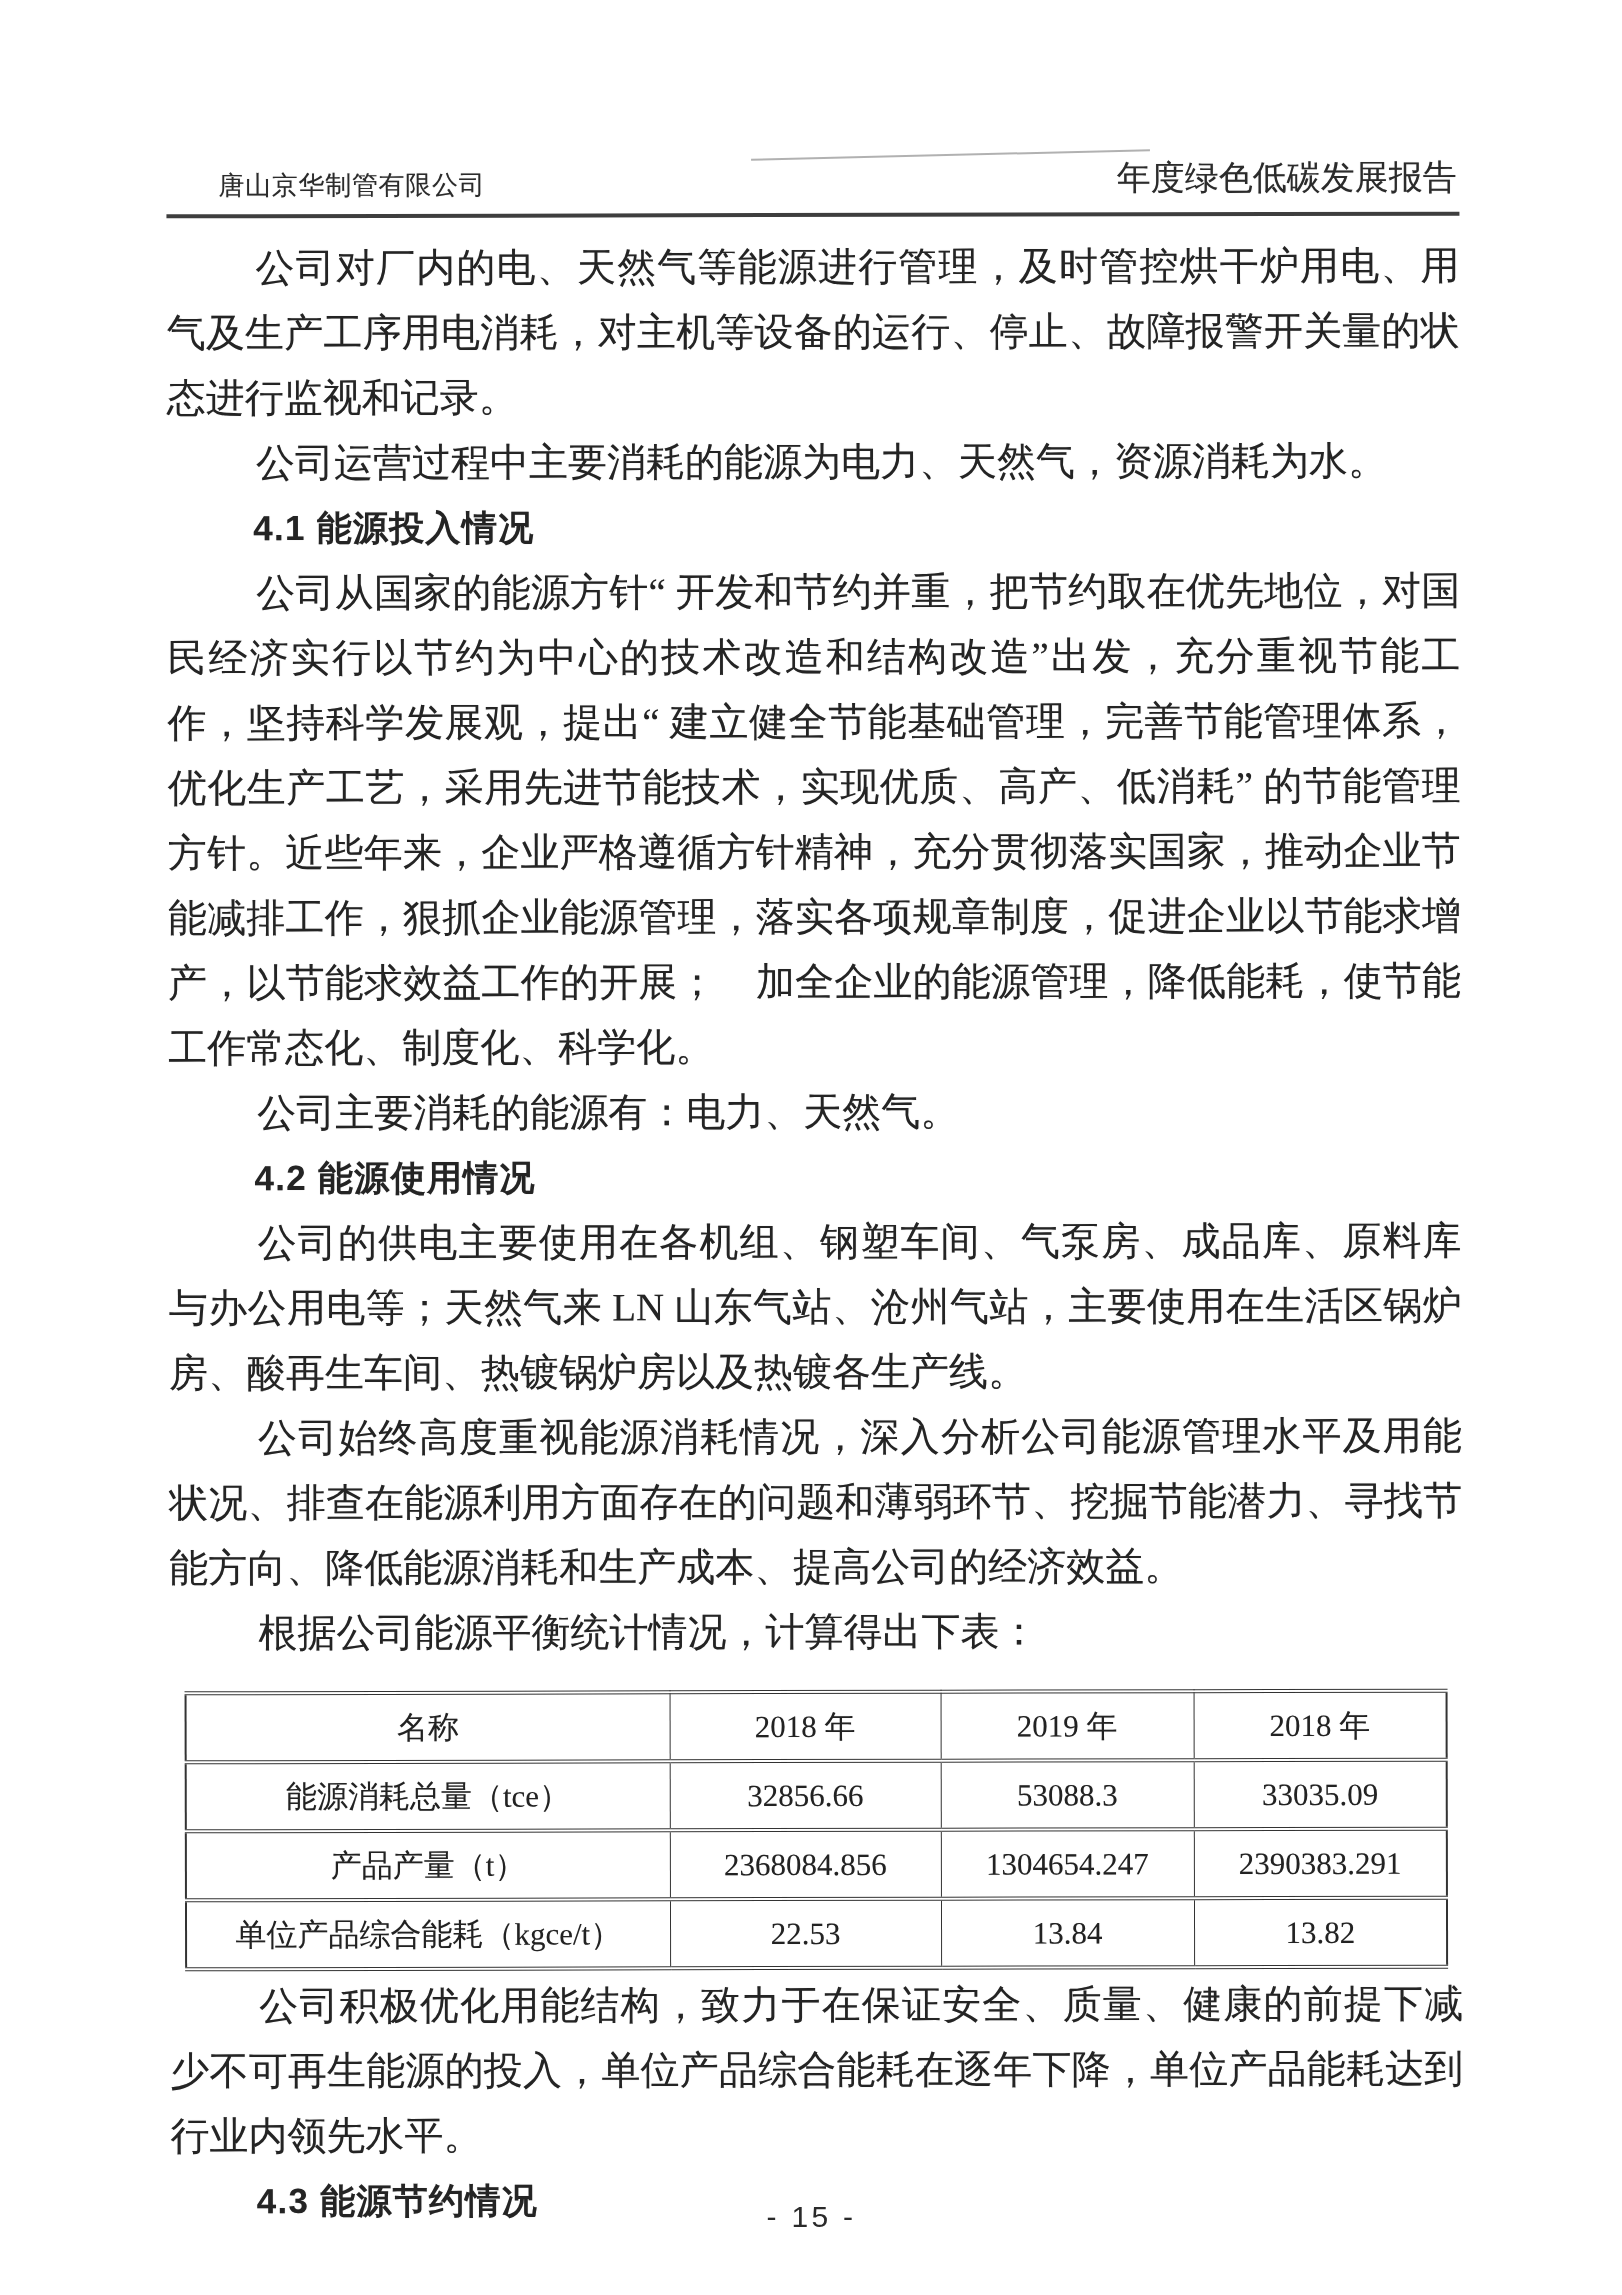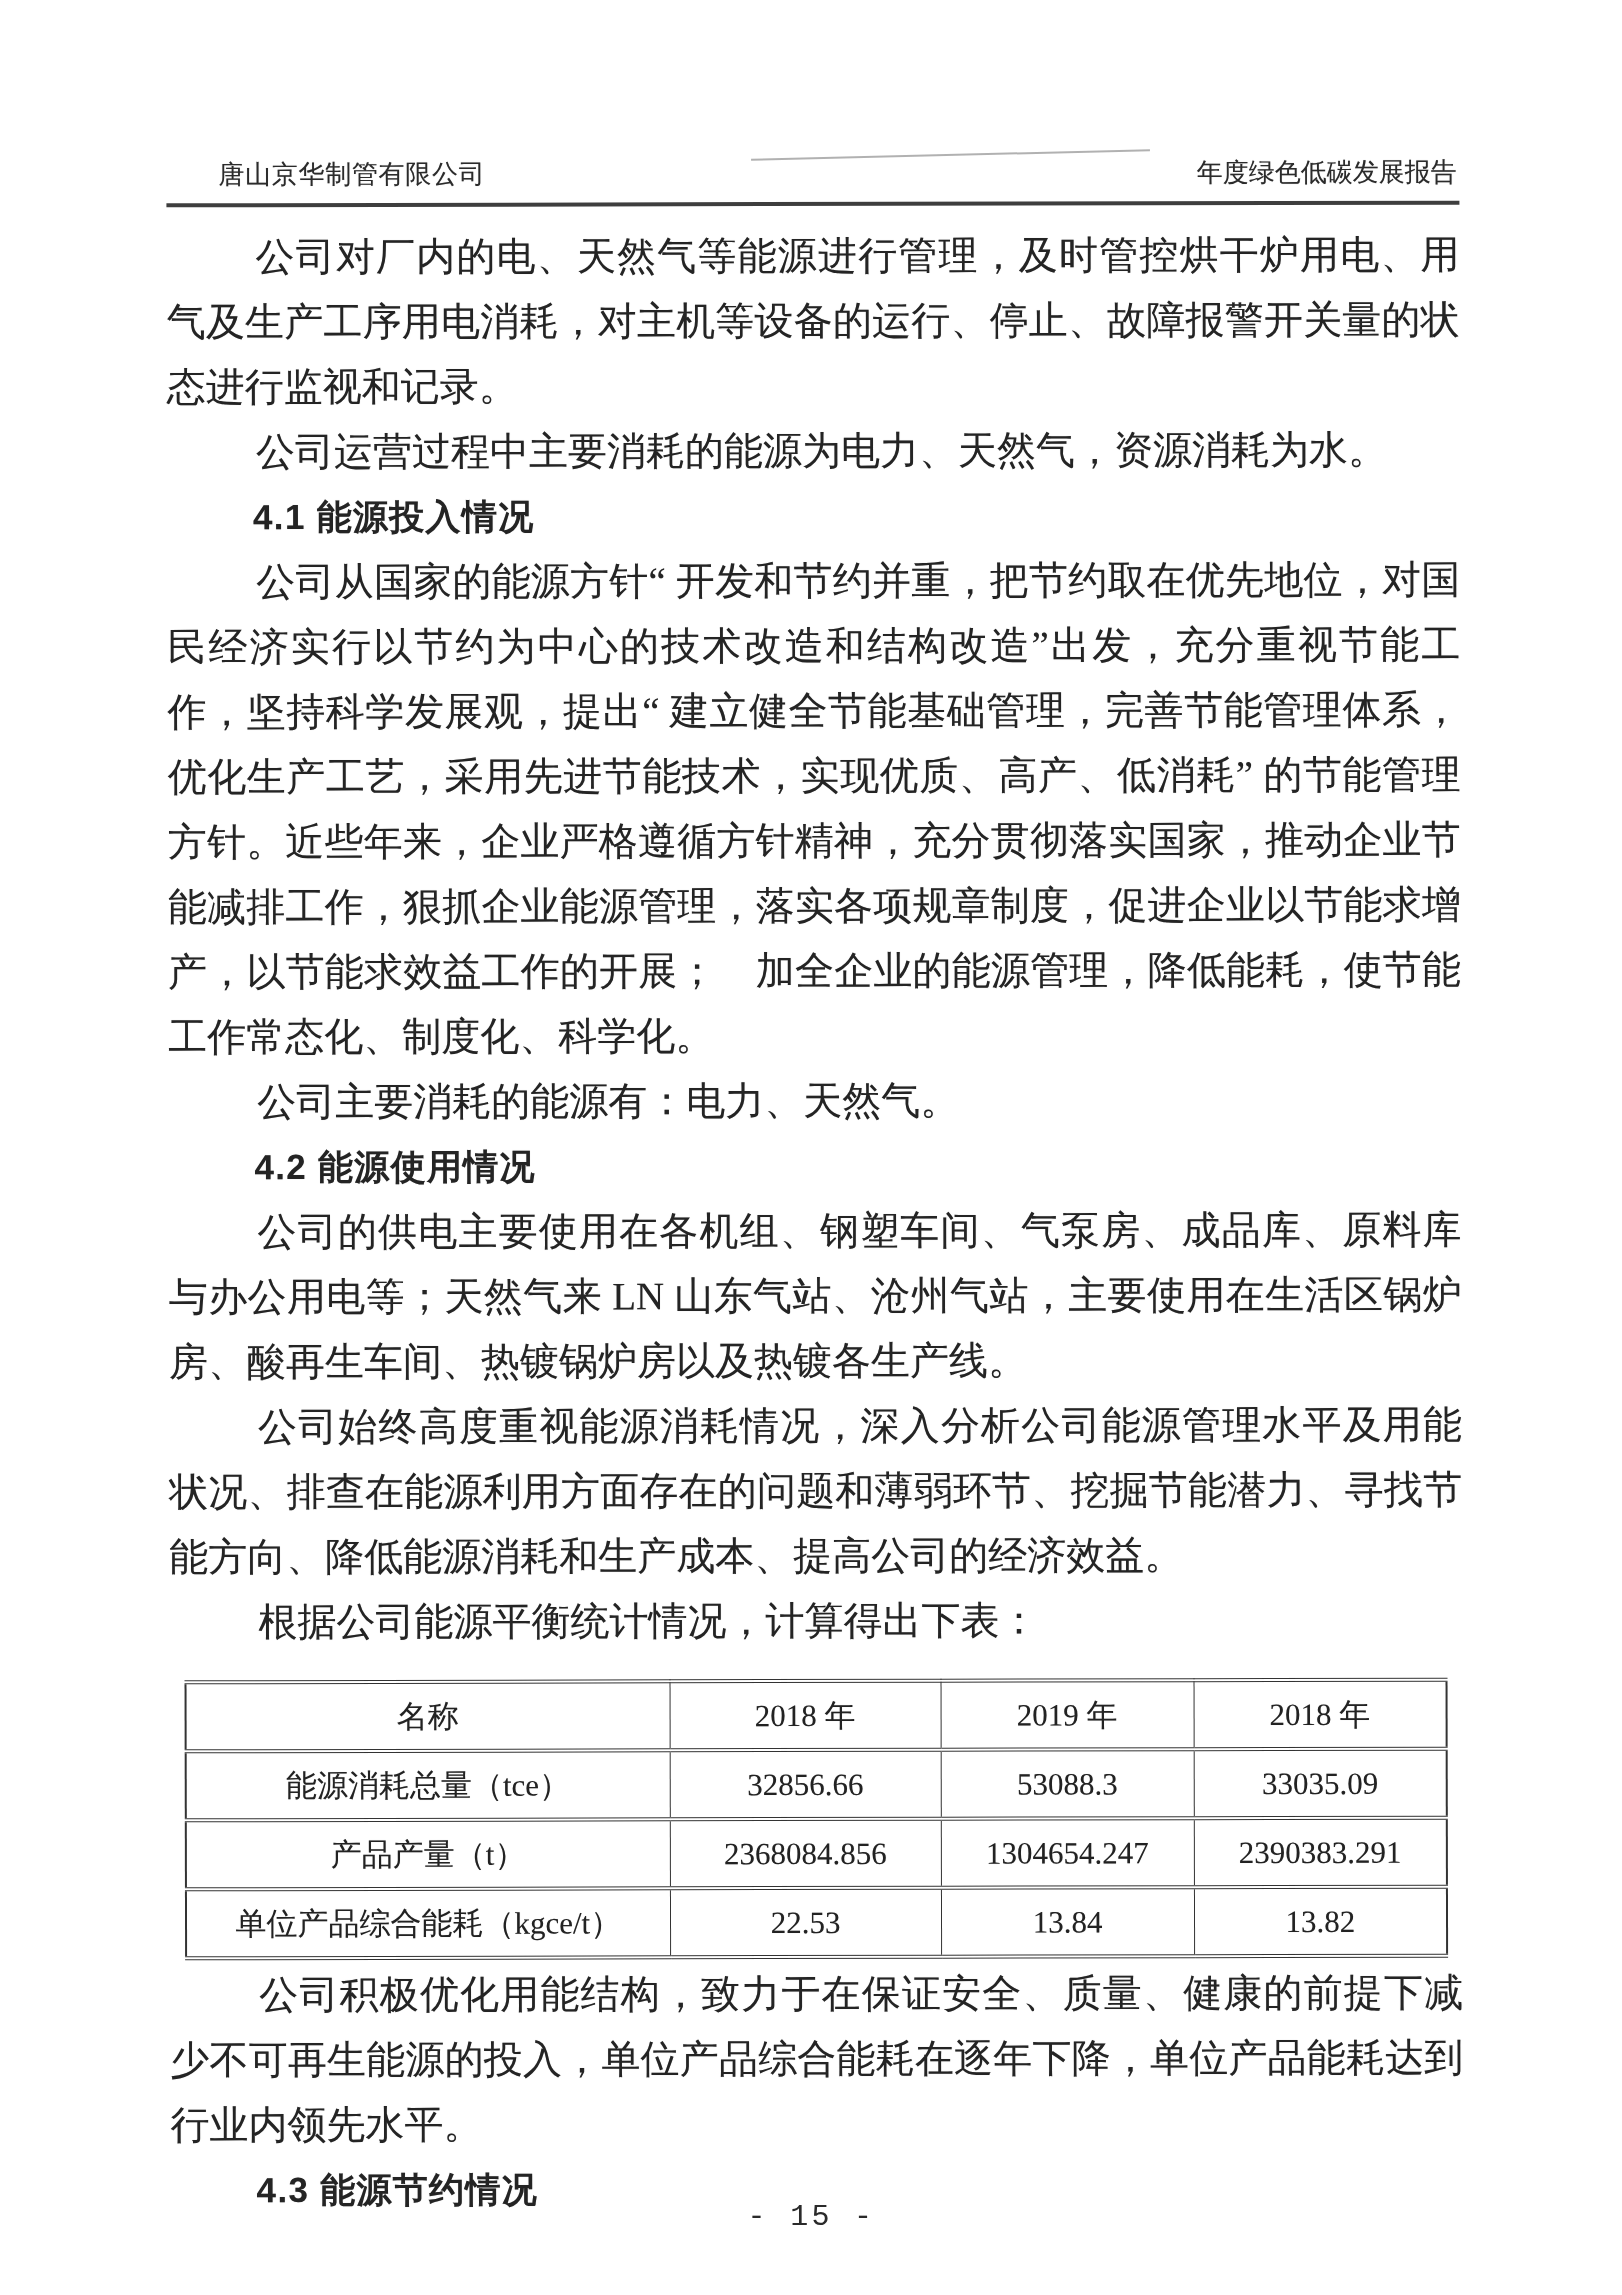--- a/index.html
+++ b/index.html
@@ -34,21 +34,21 @@
     padding: 0 2.6px 10.5px 52px;
     border-bottom: 4.6px solid #3e3e3e;
   }
   .h-left {
     font-size: 26px;
     letter-spacing: 0.7px;
     color: #2b2b2b;
     text-shadow: 0 0 0.7px rgba(40,40,40,.4);
   }
   .h-right {
-    font-size: 26px;
+    font-size: 34px;
     color: #2b2b2b;
     text-shadow: 0 0 0.7px rgba(40,40,40,.4);
   }
   .scan-line {
     position: absolute;
     left: 751px;
     top: 113px;
     width: 399px;
     height: 2px;
     background: #7d7d7d;
@@ -108,21 +108,21 @@
   
   .footer {
     position: absolute;
     top: 2159px;
     left: 0;
     width: 100%;
     text-align: center;
     font-size: 30px;
     letter-spacing: 3.3px;
     color: #2a2a2a;
-    font-family: Liberation Mono, monospace;
+    font-family: Liberation Sans, sans-serif;
   }
 </style>
 </head>
 <body>
 
 <div class="page">
 
   <div class="scan-line"></div>
 
   <div class="content">

